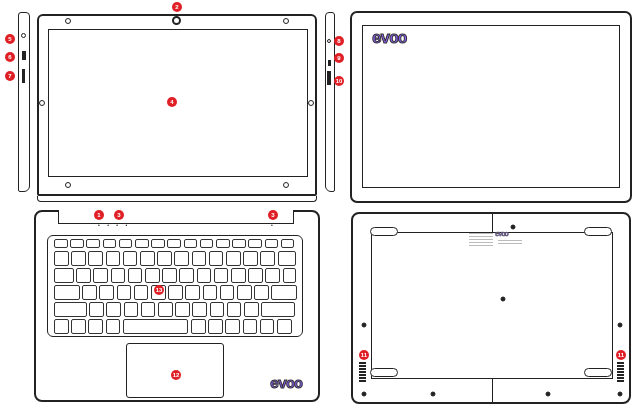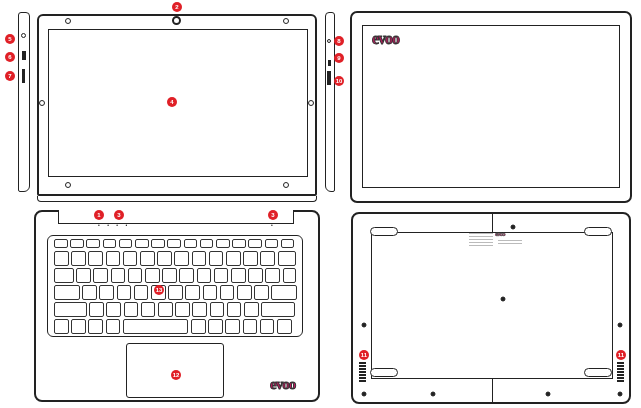--- a/index.html
+++ b/index.html
@@ -2,21 +2,21 @@
 <html><head>
 <meta charset="utf-8">
 <style>
   html,body{margin:0;padding:0;background:#fff;}
   body{width:641px;height:408px;position:relative;overflow:hidden;font-family:"Liberation Sans",sans-serif;}
   .abs{position:absolute;box-sizing:border-box;}
   .badge{position:absolute;width:10px;height:10px;border-radius:50%;background:#e02027;color:#fff;font-size:6px;line-height:10px;text-align:center;font-weight:bold;transform:translate(-50%,-50%);}
   .screw{position:absolute;width:6px;height:6px;border-radius:50%;border:1.3px solid #222;background:#fff;transform:translate(-50%,-50%);box-sizing:border-box;}
   .screw.dark{background:#222;width:5px;height:5px;}
   .key{position:absolute;border:1.2px solid #333;border-radius:2px;background:#fff;box-sizing:border-box;}
-  .logo{position:absolute;font-family:Liberation Serif, serif;font-weight:bold;color:#be185d;-webkit-text-stroke:1px #333;letter-spacing:-1px;}
+  .logo{position:absolute;font-family:Liberation Mono, monospace;font-weight:bold;color:#8b5cf6;-webkit-text-stroke:1px #333;letter-spacing:-1px;}
   .foot{position:absolute;border:1.6px solid #222;border-radius:5px;background:#fff;box-sizing:border-box;}
   .grill{position:absolute;width:7px;height:20px;background:repeating-linear-gradient(#222 0 2px,#fff 2px 3px);}
 </style>
 </head>
 <body>
 
 <div class="abs" style="left:18px;top:12px;width:12px;height:180px;border:1.5px solid #222;border-radius:3px 4px 6px 2px;">
   <div class="abs" style="left:2px;top:20px;width:5px;height:5px;border:1px solid #222;border-radius:50%;"></div>
   <div class="abs" style="left:3px;top:38px;width:4px;height:9px;background:#222;"></div>
   <div class="abs" style="left:3px;top:56px;width:3px;height:14px;background:#222;"></div>

